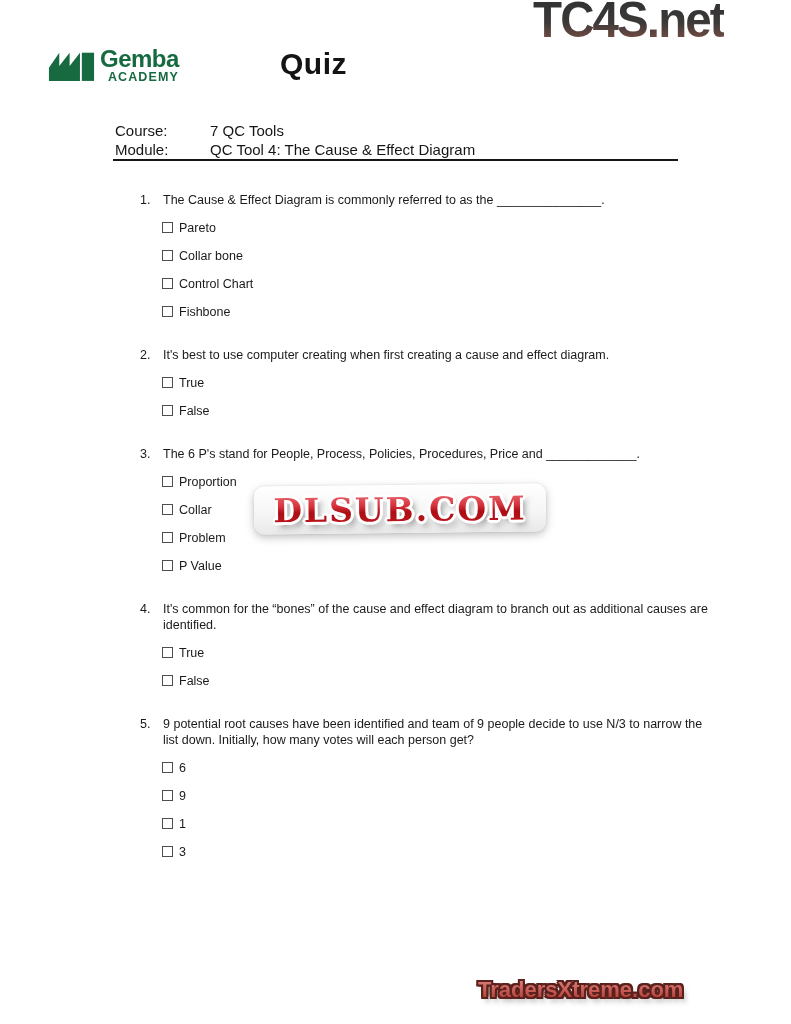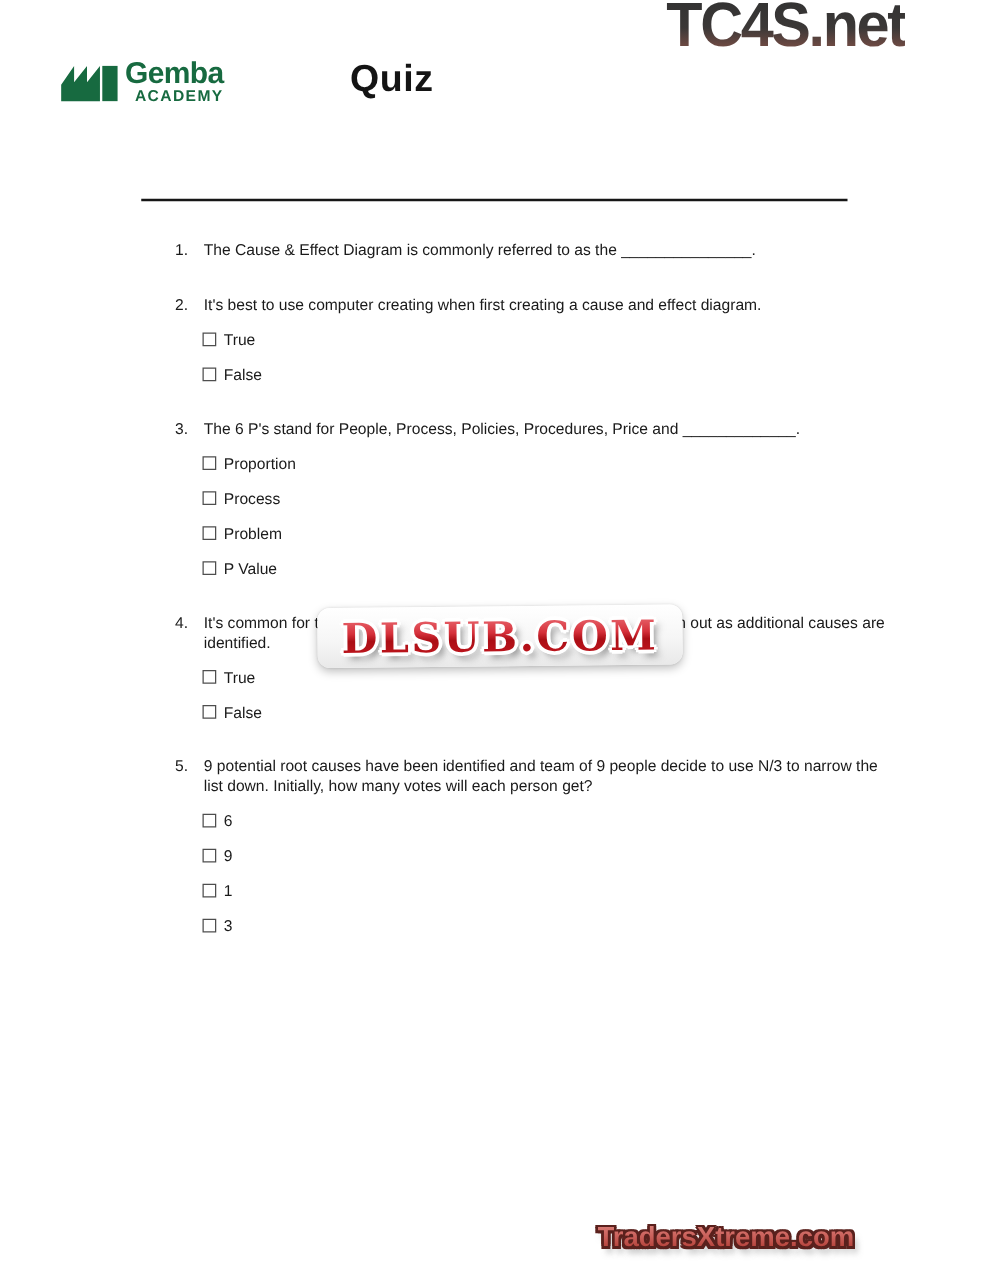--- a/index.html
+++ b/index.html
@@ -104,29 +104,57 @@
       <rect x="36" y="8" width="13" height="30" fill="#176a40"></rect>
     </svg>
     <div class="logo-textcol">
       <span class="logo-name">Gemba</span>
       <span class="logo-sub">ACADEMY</span>
     </div>
   </div>
 
   <div class="title">Quiz</div>
 
+  <div class="meta">
+    <div class="meta-row">
+      <span class="meta-label">Course:</span>
+      <span class="meta-value">7 QC Tools</span>
+    </div>
+    <div class="meta-row">
+      <span class="meta-label">Module:</span>
+      <span class="meta-value">QC Tool 4: The Cause &amp; Effect Diagram</span>
+    </div>
+  </div>
   <div class="divider"></div>
 
   <div class="quiz">
 
     <div class="question">
       <div class="q-head">
         <span class="q-num">1.</span>
         <span class="q-text">The Cause &amp; Effect Diagram is commonly referred to as the _______________.</span>
       </div>
+      <div class="options">
+        <div class="option">
+          <span class="checkbox"></span>
+          <span class="option-label">Pareto</span>
+        </div>
+        <div class="option">
+          <span class="checkbox"></span>
+          <span class="option-label">Collar bone</span>
+        </div>
+        <div class="option">
+          <span class="checkbox"></span>
+          <span class="option-label">Control Chart</span>
+        </div>
+        <div class="option">
+          <span class="checkbox"></span>
+          <span class="option-label">Fishbone</span>
+        </div>
+      </div>
     </div>
 
     <div class="question">
       <div class="q-head">
         <span class="q-num">2.</span>
         <span class="q-text">It's best to use computer creating when first creating a cause and effect diagram.</span>
       </div>
       <div class="options">
         <div class="option">
           <span class="checkbox"></span>
@@ -144,21 +172,21 @@
         <span class="q-num">3.</span>
         <span class="q-text">The 6 P's stand for People, Process, Policies, Procedures, Price and _____________.</span>
       </div>
       <div class="options">
         <div class="option">
           <span class="checkbox"></span>
           <span class="option-label">Proportion</span>
         </div>
         <div class="option">
           <span class="checkbox"></span>
-          <span class="option-label">Process</span>
+          <span class="option-label">Collar</span>
         </div>
         <div class="option">
           <span class="checkbox"></span>
           <span class="option-label">Problem</span>
         </div>
         <div class="option">
           <span class="checkbox"></span>
           <span class="option-label">P Value</span>
         </div>
       </div>

